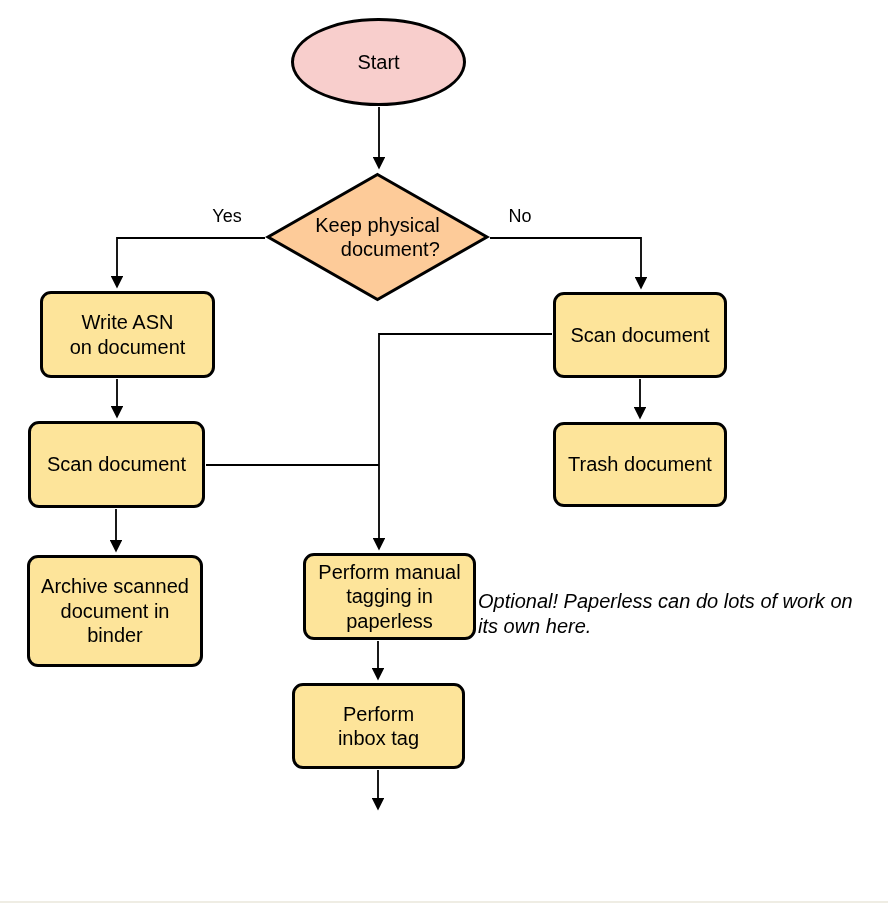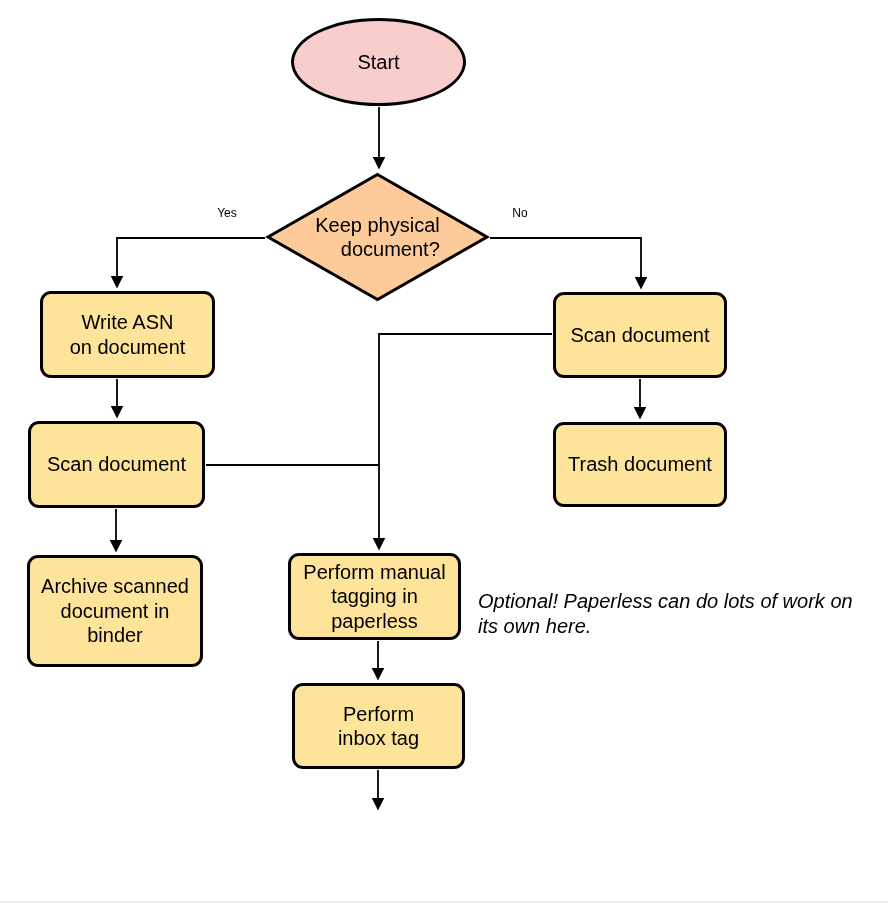--- a/index.html
+++ b/index.html
@@ -49,21 +49,21 @@
     background: var(--terminal-fill);
     border: 3px solid var(--stroke);
     border-radius: 50%;
   }
   .node.decision { background: transparent; border: none; text-align: right; }
   .node.decision svg { position: absolute; left: 0; top: 0; }
   .node.decision .node-label { position: relative; }
   .edge-label {
     position: absolute;
     width: 50px;
-    font-size: 12px;
+    font-size: 18px;
     text-align: center;
     white-space: nowrap;
   }
   .annotation {
     position: absolute;
     left: 478px; top: 589px;
     width: 412px;
     font-size: 20px;
     font-style: italic;
     line-height: 25px;
@@ -130,21 +130,21 @@
   </div>
 
   <div class="node process" style="left:553px; top:292px; width:174px; height:86px;">
     <span class="node-label">Scan document</span>
   </div>
 
   <div class="node process" style="left:553px; top:422px; width:174px; height:85px;">
     <span class="node-label">Trash document</span>
   </div>
 
-  <div class="node process" style="left:288px; top:553px; width:173px; height:87px;">
+  <div class="node process" style="left:303px; top:553px; width:173px; height:87px;">
     <span class="node-label">Perform manual
 tagging in
 paperless</span>
   </div>
 
   <div class="annotation">Optional! Paperless can do lots of work on
 its own here.</div>
 
   <div class="node process" style="left:292px; top:683px; width:173px; height:86px;">
     <span class="node-label">Perform

